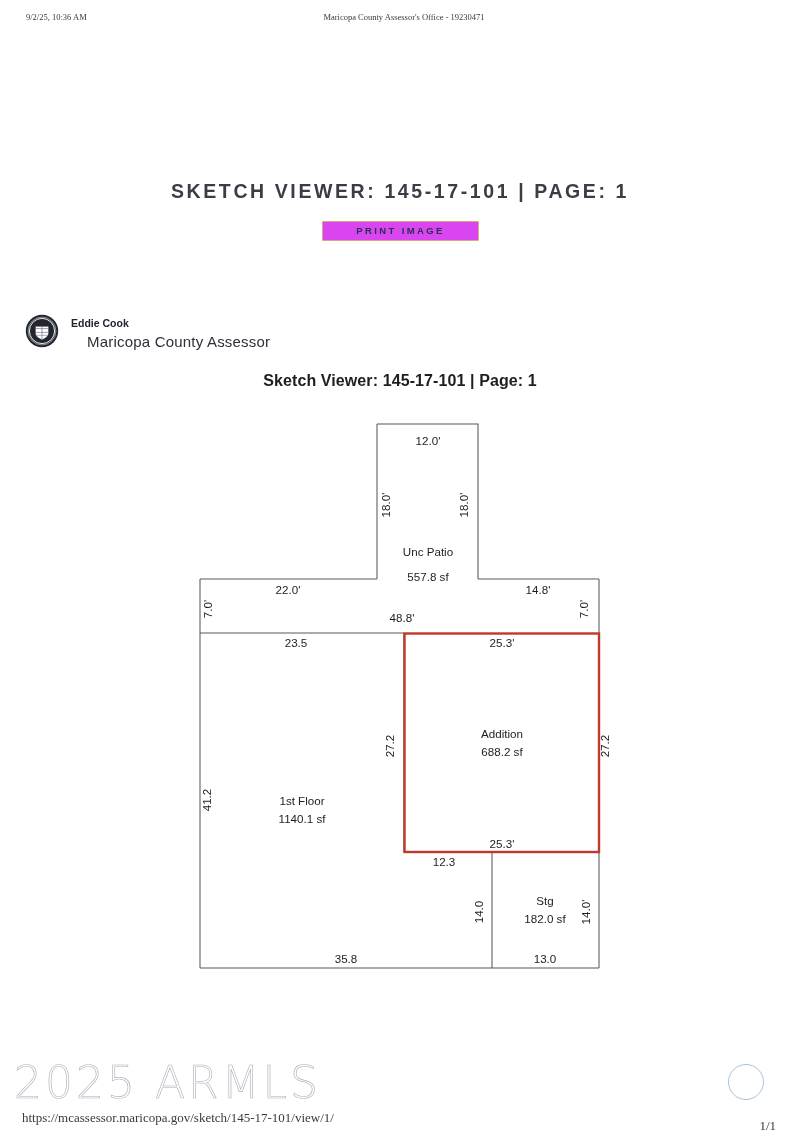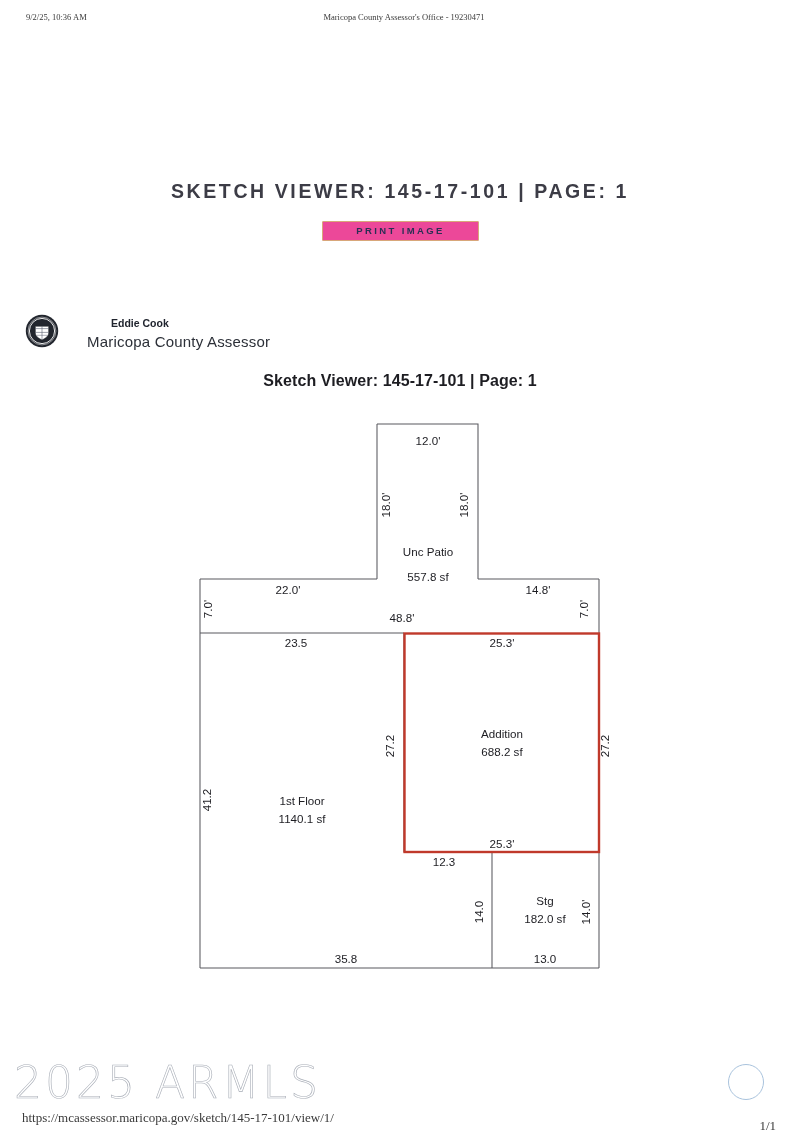--- a/index.html
+++ b/index.html
@@ -81,21 +81,21 @@
 
   
   .print-btn {
     position: absolute;
     top: 221px;
     left: 322px;
     width: 157px;
     height: 20px;
     box-sizing: border-box;
     border: 1px solid #d8a77a;
-    background: #ec4899;
+    background: #d946ef;
     color: #2b2f55;
     font-size: 9.5px;
     font-weight: bold;
     letter-spacing: 2.4px;
     text-align: center;
     line-height: 18px;
     cursor: pointer;
     border-radius: 1px;
   }
 
@@ -115,21 +115,20 @@
     height: 34px;
   }
   .identity .id-name {
     position: absolute;
     left: 46px;
     top: 5px;
     font-size: 10.5px;
     font-weight: bold;
     color: #20242e;
     white-space: nowrap;
-    margin-left: 40px;
   }
   .identity .id-role {
     position: absolute;
     left: 46px;
     top: 21px;
     font-size: 15px;
     font-weight: normal;
     color: #2c3038;
     white-space: nowrap;
     letter-spacing: 0.2px;

